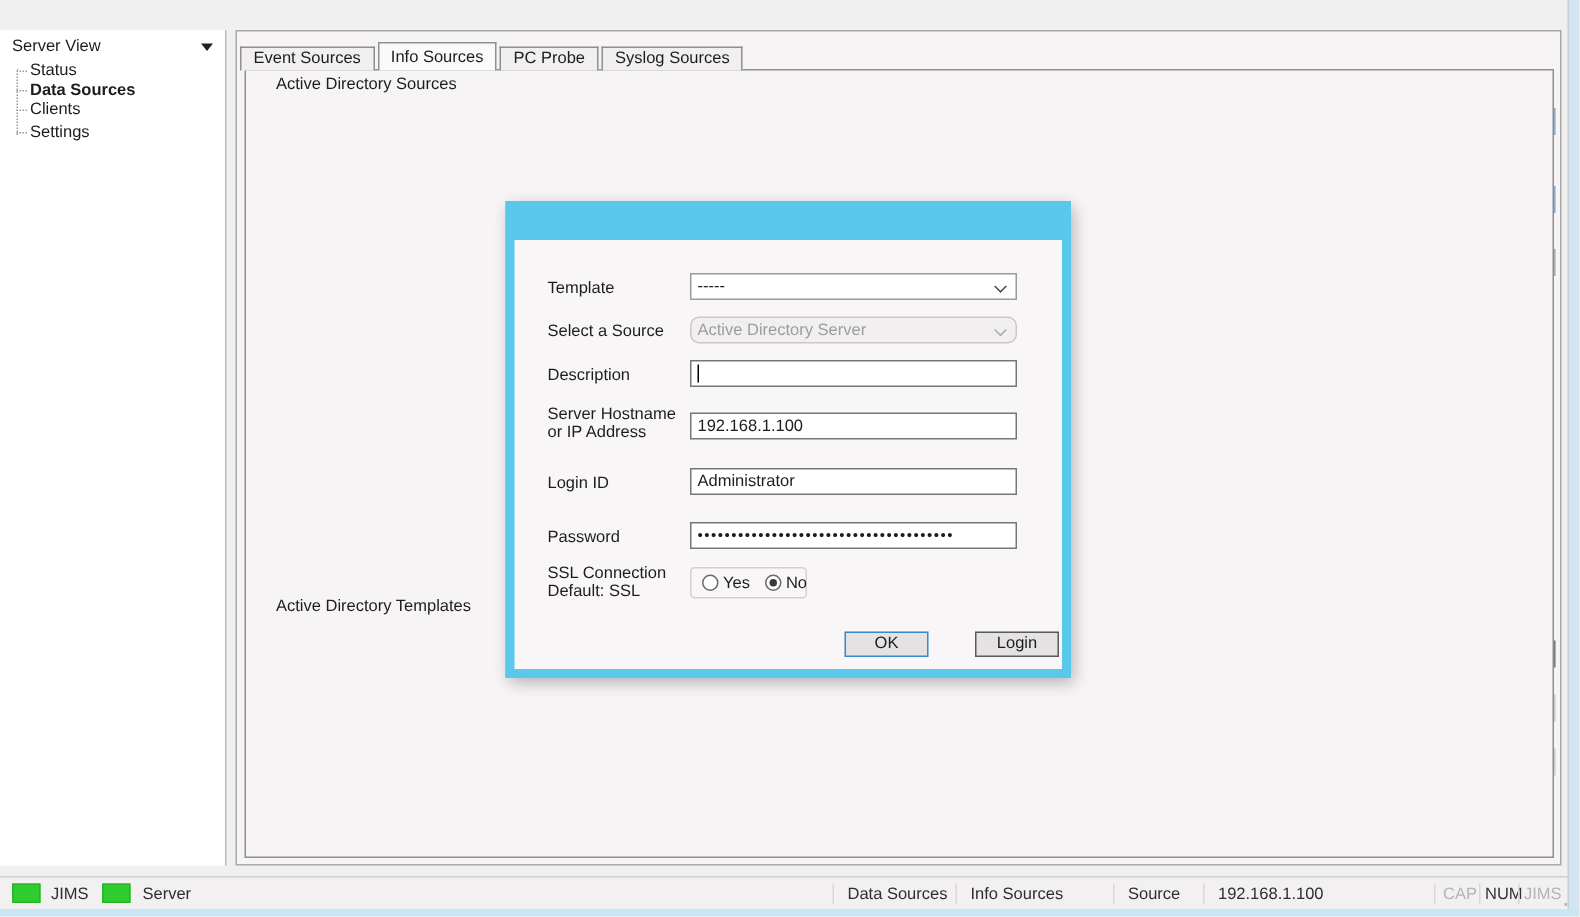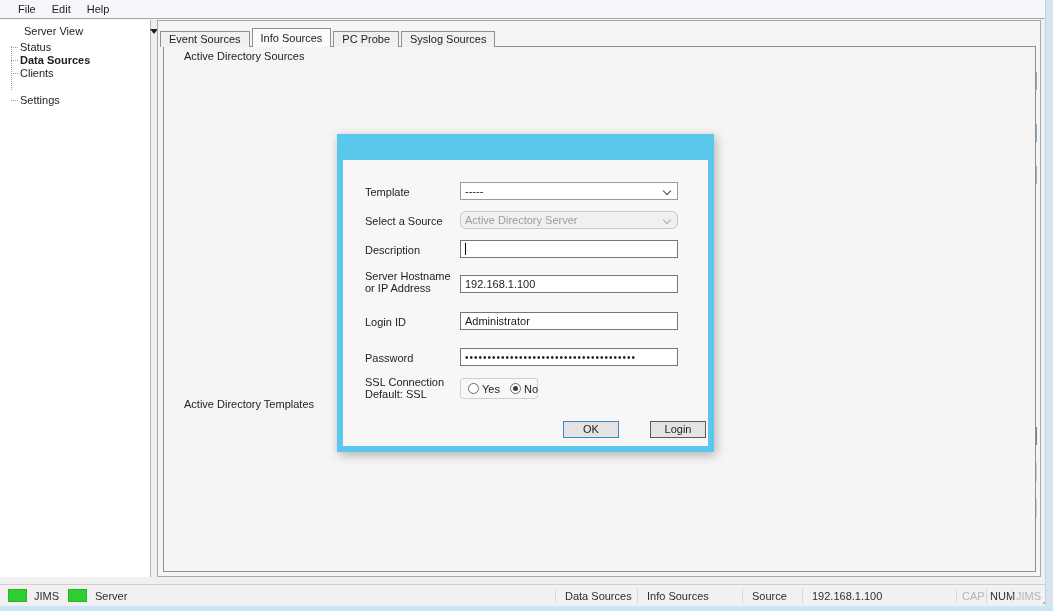--- a/index.html
+++ b/index.html
@@ -6,21 +6,21 @@
   html,body { width:1053px; height:611px; }
   body { font-family:"Liberation Sans", sans-serif; font-size:11px; color:#1d1d1d; background:#f0f0f0; }
   #app { position:relative; width:1053px; height:611px; background:#f0f0f0; overflow:hidden; }
 
   
   .menubar { position:absolute; left:0; top:0; width:1053px; height:19px; background:#f7f7fb; border-bottom:1px solid #a9a9a9; display:flex; align-items:center; padding-left:10px; }
   .menu-item { padding:2px 8px; cursor:default; }
 
   
   .sidebar { position:absolute; left:0; top:20px; width:151px; height:557px; background:#ffffff; border-right:1px solid #b7b7b7; }
-  .sidebar-header { position:absolute; left:16px; top:2px; width:100%; height:18px; display:flex; align-items:center; justify-content:space-between; padding:0 8px; }
+  .sidebar-header { position:absolute; left:0; top:2px; width:100%; height:18px; display:flex; align-items:center; justify-content:space-between; padding:0 8px; }
   .caret-down { width:0; height:0; border-left:4px solid transparent; border-right:4px solid transparent; border-top:5px solid #222; }
   .tree { position:absolute; left:8px; top:21px; width:140px; }
   .tree-line { position:absolute; left:3px; top:5px; height:44px; border-left:1px dotted #9a9a9a; }
   .tree-item { position:absolute; left:0; height:12px; padding-left:12px; white-space:nowrap; line-height:12px; }
   .tree-item::before { content:''; position:absolute; left:3px; top:6px; width:7px; border-top:1px dotted #9a9a9a; }
   .tree-item.bold { font-weight:bold; }
 
   
   .main-panel { position:absolute; left:157px; top:20px; width:884px; height:557px; background:#f6f4f5; border:1px solid #a8a8a8; }
   .tabstrip { position:absolute; left:160px; top:29px; height:18px; display:flex; align-items:flex-end; z-index:3; }
@@ -93,37 +93,32 @@
   .grip i { position:absolute; width:2px; height:2px; background:#b9b9b9; }
 
   .bottom-strip { position:absolute; left:0; top:606px; width:1053px; height:5px; background:#c8e7f6; }
   .right-strip { position:absolute; left:1045px; top:0; width:8px; height:611px; background:#d6e4f0; border-left:1px solid #c2d4e2; }
 </style>
 </head>
 <body>
 
 <div id="app">
 
-  <div class="menubar">
-    <div class="menu-item">File</div>
-    <div class="menu-item">Edit</div>
-    <div class="menu-item">Help</div>
-  </div>
 
   <div class="sidebar">
     <div class="sidebar-header">
       <span>Server View</span>
       <span class="caret-down"></span>
     </div>
     <div class="tree">
       <div class="tree-line"></div>
       <div class="tree-item" style="top:0px">Status</div>
       <div class="tree-item bold" style="top:13px">Data Sources</div>
       <div class="tree-item" style="top:26px">Clients</div>
-      <div class="tree-item" style="top:53px">Settings</div>
+      <div class="tree-item" style="top:41px">Settings</div>
     </div>
   </div>
 
   <div class="main-panel"></div>
 
   <div class="tabstrip">
     <div class="tab">Event Sources</div>
     <div class="tab active">Info Sources</div>
     <div class="tab">PC Probe</div>
     <div class="tab">Syslog Sources</div>

